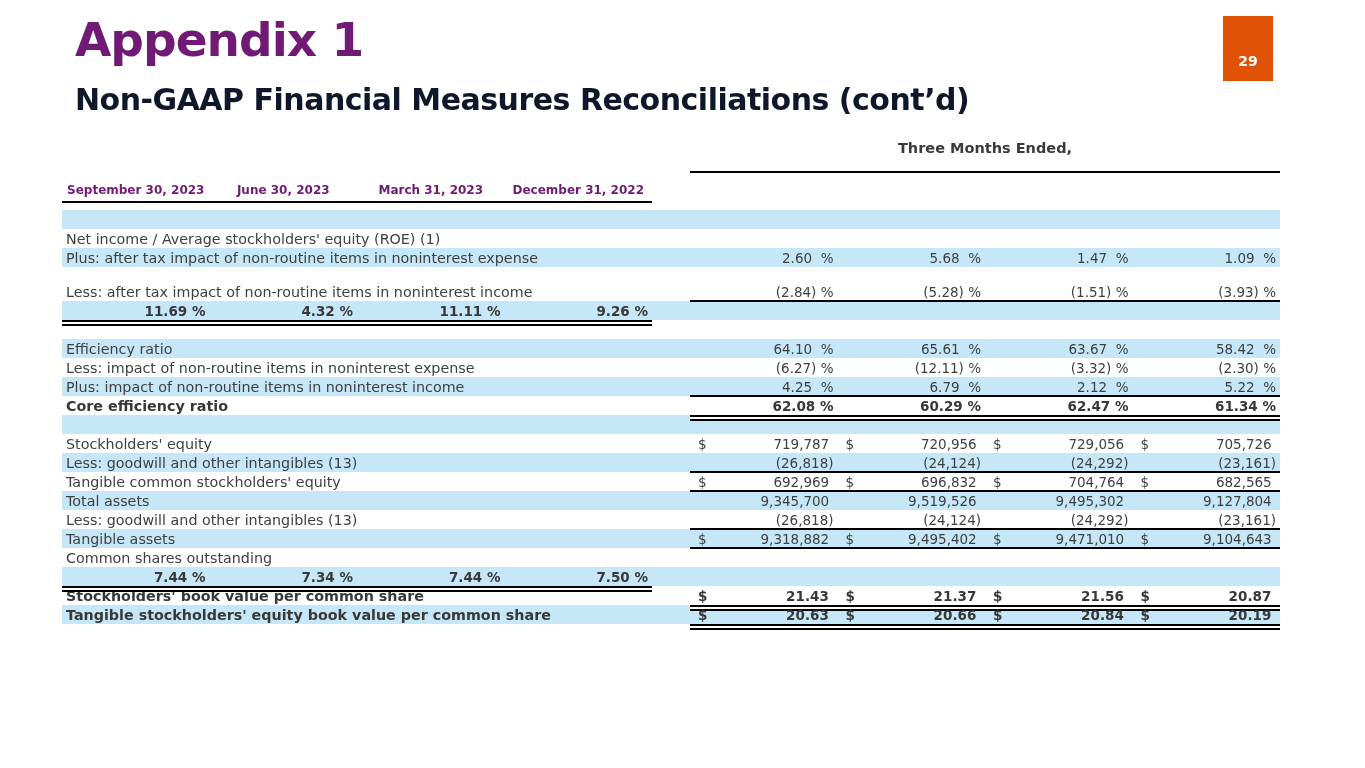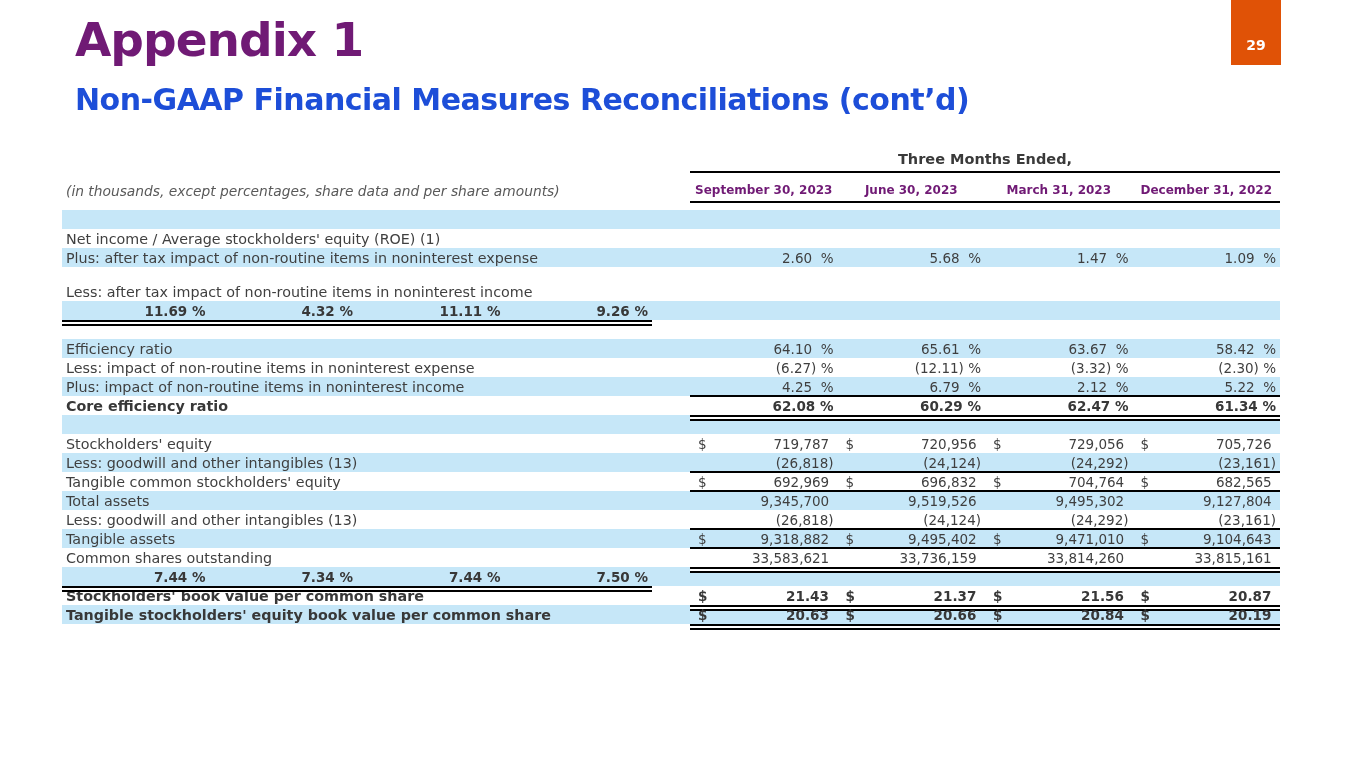--- a/index.html
+++ b/index.html
@@ -8,37 +8,37 @@
     font-family:"DejaVu Sans","Liberation Sans",sans-serif;color:#3f3f3f;
     overflow:hidden;
   }
   
   .title{
     position:absolute;left:75px;top:12px;margin:0;
     color:#701a75;font-weight:bold;font-size:47px;letter-spacing:-1px;
   }
   .subtitle{
     position:absolute;left:75px;top:82px;margin:0;
-    color:#1d4ed8;font-weight:bold;font-size:30px;letter-spacing:-0.5px;
+    color:#0f172a;font-weight:bold;font-size:30px;letter-spacing:-0.5px;
     white-space:nowrap;
   }
   .pagebox{
-    position:absolute;left:1223px;top:0;width:50px;height:65px;
+    position:absolute;left:1223px;top:16px;width:50px;height:65px;
     background:#E05206;color:#fff;font-size:14px;font-weight:bold;
     display:flex;justify-content:center;align-items:flex-end;
-    padding-bottom:12px;box-sizing:border-box;margin-left:8px;
+    padding-bottom:12px;box-sizing:border-box;
   }
   
   .table-wrap{position:absolute;left:62px;top:146px;width:1218px;}
   .hrow1{display:flex;height:27px;}
   .hspacer{width:628px;}
   .tme{
     width:590px;box-sizing:border-box;border-bottom:2px solid #000;
     display:flex;align-items:flex-end;justify-content:center;
-    font-weight:bold;font-size:14.5px;color:#3a3a3a;padding-bottom:4px;
+    font-weight:bold;font-size:14.5px;color:#3a3a3a;padding-bottom:15px;
   }
   .hrow2{display:flex;height:29px;margin-top:1px;}
   .caption{
     width:628px;box-sizing:border-box;padding-left:4px;padding-bottom:4px;
     font-style:italic;font-size:13.8px;color:#595959;
     display:flex;align-items:flex-end;white-space:nowrap;
   }
   .dates{width:590px;display:flex;box-sizing:border-box;border-bottom:2px solid #000;}
   .date-cell{
     flex:1;display:flex;align-items:flex-end;justify-content:center;
@@ -81,21 +81,20 @@
   </div>
 
   <div class="table-wrap">
 
     <div class="hrow1">
       <div class="hspacer"></div>
       <div class="tme">Three Months Ended,</div>
     </div>
 
     <div class="hrow2">
-      <div class="caption">(in thousands, except percentages, share data and per share amounts)</div>
       <div class="dates">
         <div class="date-cell">September 30, 2023</div>
         <div class="date-cell">June 30, 2023</div>
         <div class="date-cell">March 31, 2023</div>
         <div class="date-cell">December 31, 2022</div>
       </div>
     </div>
 
     <div class="tbody">
         <div class="trow bg-blue sp-full">
@@ -159,20 +158,38 @@
               <span class="val"></span>
             </div>
       <div class="tcell">
               <span class="cur"></span>
               <span class="val"></span>
             </div>
     </div>
   </div>
         <div class="trow bg-white">
     <div class="tlabel">Less: after tax impact of non-routine items in noninterest income</div>
+    <div class="tnums b-single">
+      <div class="tcell">
+              <span class="cur"></span>
+              <span class="val">(2.84) %</span>
+            </div>
+      <div class="tcell">
+              <span class="cur"></span>
+              <span class="val">(5.28) %</span>
+            </div>
+      <div class="tcell">
+              <span class="cur"></span>
+              <span class="val">(1.51) %</span>
+            </div>
+      <div class="tcell">
+              <span class="cur"></span>
+              <span class="val">(3.93) %</span>
+            </div>
+    </div>
   </div>
         <div class="trow bg-blue bold">
     <div class="tnums b-double">
       <div class="tcell">
               <span class="cur"></span>
               <span class="val">11.69 %</span>
             </div>
       <div class="tcell">
               <span class="cur"></span>
               <span class="val">4.32 %</span>
@@ -434,38 +451,20 @@
               <span class="val">9,471,010 </span>
             </div>
       <div class="tcell">
               <span class="cur">$</span>
               <span class="val">9,104,643 </span>
             </div>
     </div>
   </div>
         <div class="trow bg-white">
     <div class="tlabel">Common shares outstanding</div>
-    <div class="tnums b-double">
-      <div class="tcell">
-              <span class="cur"></span>
-              <span class="val">33,583,621 </span>
-            </div>
-      <div class="tcell">
-              <span class="cur"></span>
-              <span class="val">33,736,159 </span>
-            </div>
-      <div class="tcell">
-              <span class="cur"></span>
-              <span class="val">33,814,260 </span>
-            </div>
-      <div class="tcell">
-              <span class="cur"></span>
-              <span class="val">33,815,161 </span>
-            </div>
-    </div>
   </div>
         <div class="trow bg-blue bold">
     <div class="tnums b-double">
       <div class="tcell">
               <span class="cur"></span>
               <span class="val">7.44 %</span>
             </div>
       <div class="tcell">
               <span class="cur"></span>
               <span class="val">7.34 %</span>

